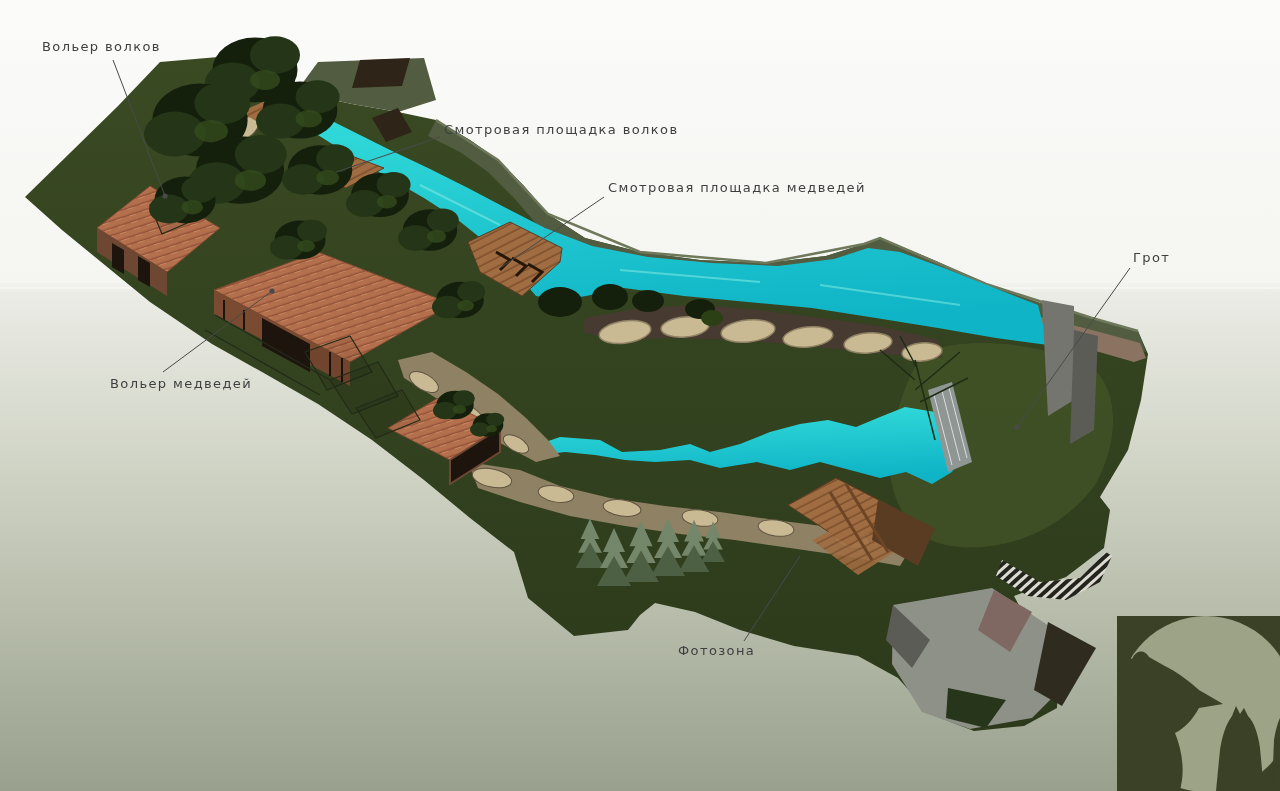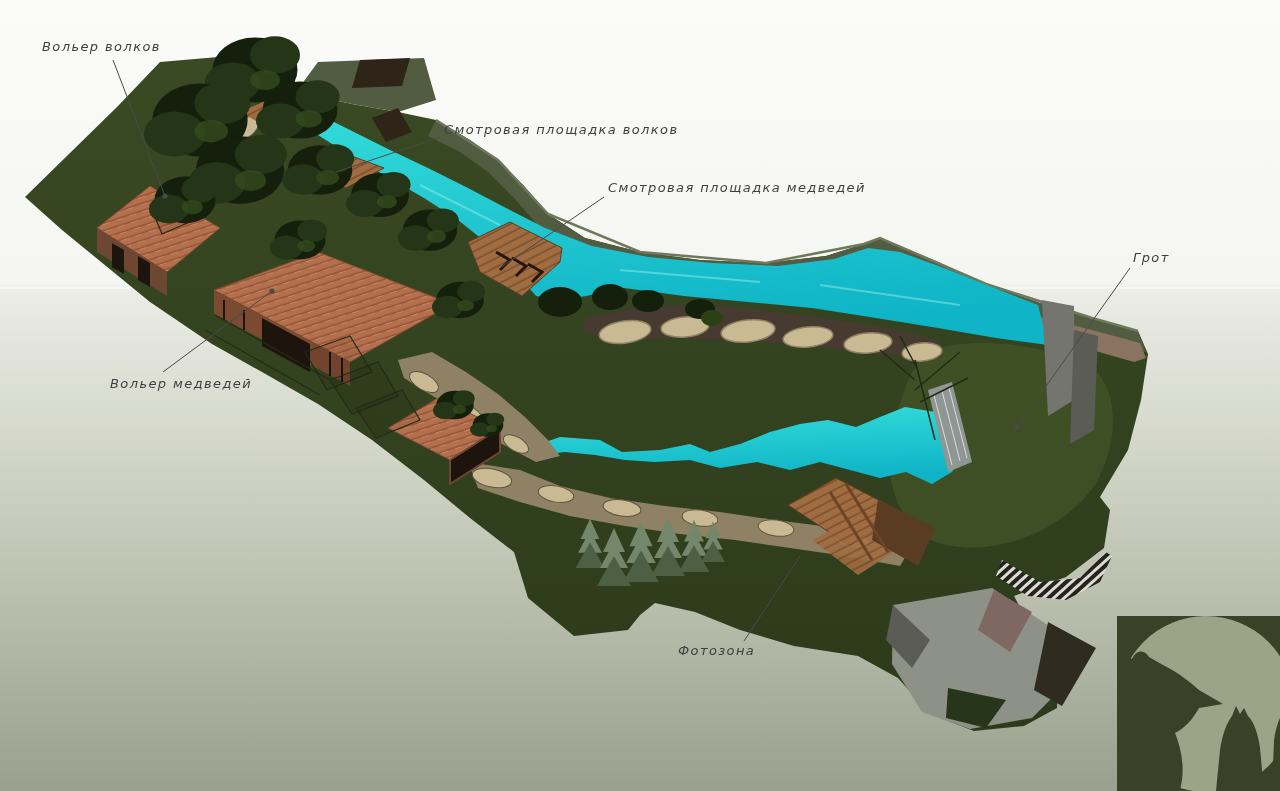--- a/index.html
+++ b/index.html
@@ -1,16 +1,16 @@
 <!DOCTYPE html>
 <html><head>
 <meta charset="utf-8">
 <style>
   html,body{margin:0;padding:0;background:#fff;}
-  .stage{position:relative;width:1280px;height:791px;overflow:hidden;font-style:italic;}
+  .stage{position:relative;width:1280px;height:791px;overflow:hidden;}
   svg{display:block;}
   .site-label{font-family:"DejaVu Sans",sans-serif;font-size:13px;letter-spacing:1.4px;font-weight:400;}
 </style>
 </head>
 <body>
 
 <div class="stage">
 <svg width="1280" height="791" viewBox="0 0 1280 791">
   <defs>
     <linearGradient id="bgGrad" x1="0" y1="0" x2="0" y2="1">

